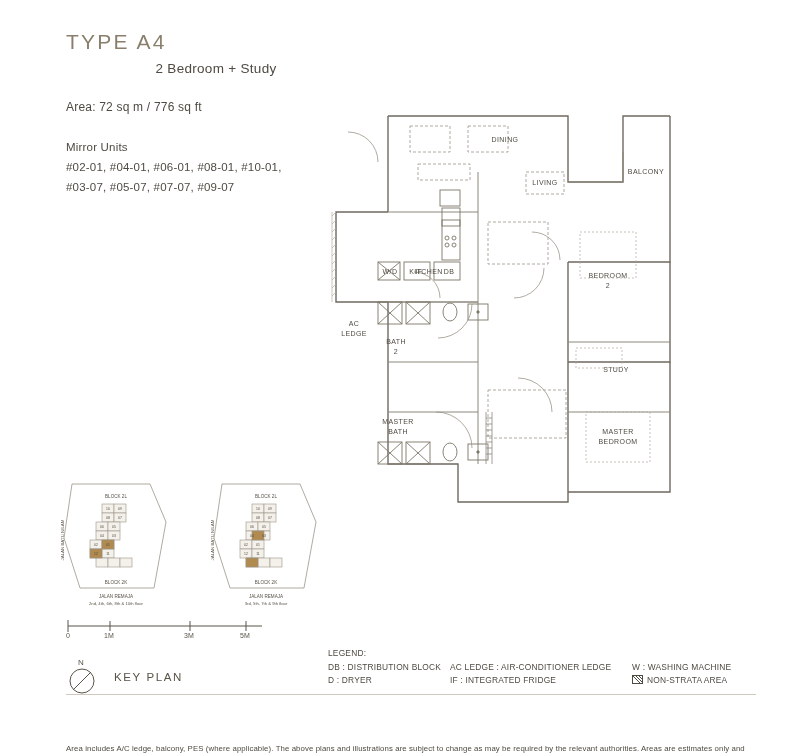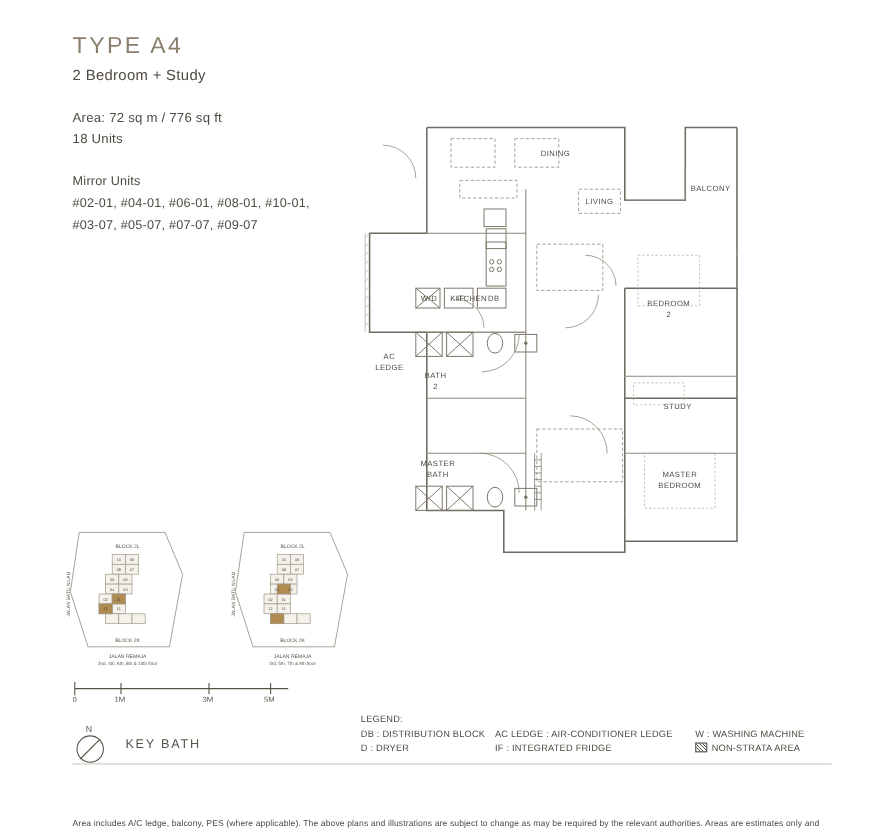--- a/index.html
+++ b/index.html
@@ -9,21 +9,21 @@
     color:#5a5348;position:relative;overflow:hidden;
   }
   .page{position:absolute;inset:0;}
 
   
   .info{position:absolute;left:66px;top:30px;width:300px;}
   .title{
     font-size:21px;letter-spacing:2.2px;color:#8a7f6d;
     font-weight:400;margin:0 0 7px 0;
   }
-  .subtitle{font-size:13.5px;color:#4f4a42;letter-spacing:.3px;margin-bottom:22px;}
+  .subtitle{font-size:13.5px;color:#4f4a42;letter-spacing:.3px;margin-bottom:22px;text-align:center;}
   .area{font-size:12px;color:#4f4a42;letter-spacing:.2px;line-height:1.55;margin-bottom:20px;}
   .units-block{font-size:11.5px;color:#4f4a42;letter-spacing:.2px;line-height:1.75;margin-bottom:18px;}
   .mirror-head{font-size:11.5px;color:#4f4a42;letter-spacing:.2px;line-height:1.75;}
   .mirror-block{font-size:11.5px;color:#4f4a42;letter-spacing:.2px;line-height:1.75;}
 
   
   .plan{position:absolute;left:318px;top:112px;width:390px;height:400px;}
   .plan svg{display:block;}
 
   
@@ -53,21 +53,20 @@
 </head>
 <body>
 
 <div class="page">
 
   <div class="info">
     <div class="title">TYPE A4</div>
     <div class="subtitle">2 Bedroom + Study</div>
     <div class="area">
       <div>Area: 72 sq m / 776 sq ft</div>
-      <div>18 Units</div>
     </div>
     <div class="mirror-head">Mirror Units</div>
     <div class="mirror-block">
       <div>#02-01, #04-01, #06-01, #08-01, #10-01,</div>
       <div>#03-07, #05-07, #07-07, #09-07</div>
     </div>
   </div>
 
   <div class="plan">
     <svg width="390" height="400" viewBox="0 0 390 400" xmlns="http://www.w3.org/2000/svg">
@@ -293,21 +292,21 @@
     </svg>
   </div>
 
   <div class="northkey">
     <svg width="44" height="44" viewBox="0 0 44 44" xmlns="http://www.w3.org/2000/svg">
       <circle cx="22" cy="26" r="12" fill="none" stroke="#5a5348" stroke-width="1"></circle>
       <path d="M13 35 L31 17" stroke="#5a5348" stroke-width="1"></path>
       <path d="M22 14 L22 38" stroke="#5a5348" stroke-width="0"></path>
       <text x="18" y="10" font-family="Liberation Sans, sans-serif" font-size="8" fill="#5a5348">N</text>
     </svg>
-    <span class="keyplan-text">KEY BATH</span>
+    <span class="keyplan-text">KEY PLAN</span>
   </div>
 
   <div class="legend">
     <div class="legend-title">LEGEND:</div>
     <div class="legend-row">
       <div class="c1">DB : DISTRIBUTION BLOCK</div>
       <div class="c2">AC LEDGE : AIR-CONDITIONER LEDGE</div>
       <div class="c3">
         <span>W : WASHING MACHINE</span>
       </div>

